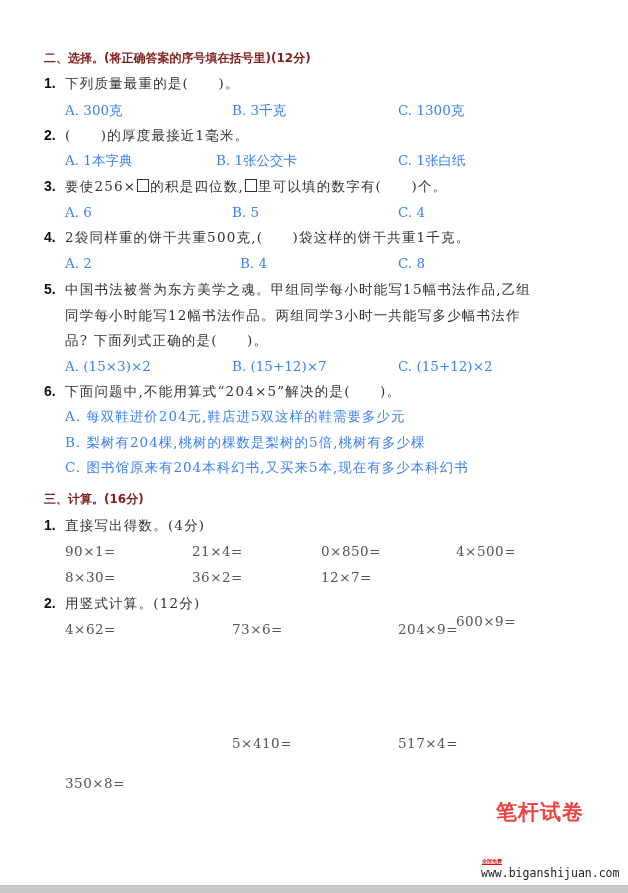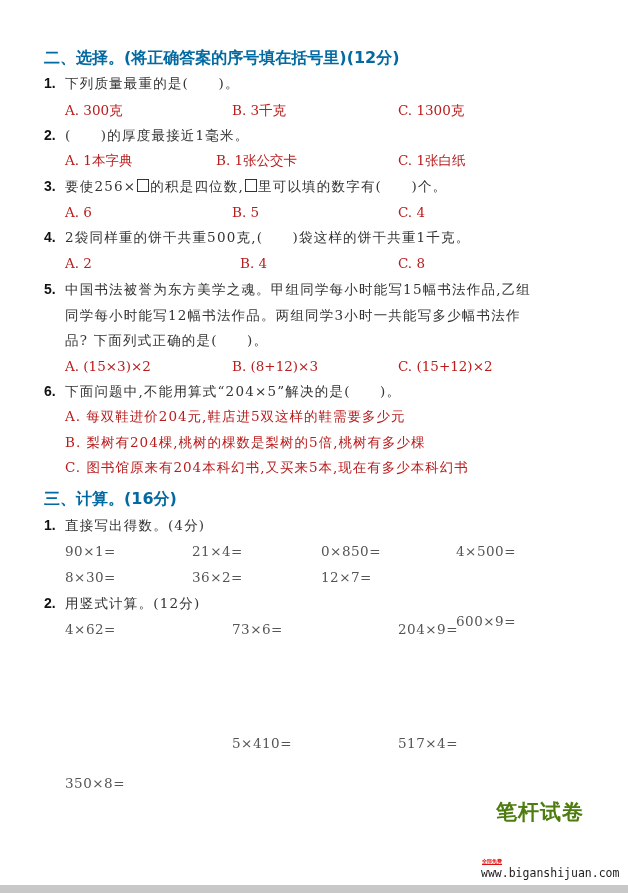--- a/index.html
+++ b/index.html
@@ -1,28 +1,28 @@
 <!DOCTYPE html>
 <html><head>
 <meta charset="utf-8">
 <style>
   html, body { margin: 0; padding: 0; }
   body {
     width: 628px; height: 893px; background: #ffffff; position: relative; overflow: hidden;
     font-family: "DejaVu Serif", "Liberation Serif", serif; color: #2a2a2a;
   }
   .line { position: absolute; left: 0; white-space: nowrap; font-size: 13.5px; line-height: 18px; }
-  .sec-title { font-family: "DejaVu Sans", "Liberation Sans", sans-serif; font-weight: bold; font-size: 16px; left: 44px; color: #0369a1; }
+  .sec-title { font-family: "DejaVu Sans", "Liberation Sans", sans-serif; font-weight: bold; font-size: 12px; left: 44px; color: #7f1d1d; }
   .qnum { position: absolute; left: 44px; font-family: "Liberation Sans", "DejaVu Sans", sans-serif; font-weight: bold; font-size: 14px; color: #111; }
   .qtext { position: absolute; left: 65px; letter-spacing: 1.2px; color: #333; }
-  .opt { position: absolute; color: #b91c1c; }
+  .opt { position: absolute; color: #3b82f6; }
   .box { display: inline-block; width: 10px; height: 11px; border: 1px solid #333; vertical-align: -1px; margin: 0 1px; }
   .calc { position: absolute; color: #555; letter-spacing: 0.5px; }
   .footer-bar { position: absolute; left: 0; bottom: 0; width: 628px; height: 8px; background: #c8c8c8; }
-  .brand { position: absolute; left: 496px; top: 798px; font-family: "DejaVu Sans", sans-serif; font-weight: bold; font-size: 21px; color: #4d7c0f; letter-spacing: 1px; }
+  .brand { position: absolute; left: 496px; top: 798px; font-family: "DejaVu Sans", sans-serif; font-weight: bold; font-size: 21px; color: #ef4444; letter-spacing: 1px; }
   .brand-tag { position: absolute; left: 482px; top: 858px; font-family: "DejaVu Sans", sans-serif; font-size: 5px; color: #d11; font-weight: bold; border-bottom: 1px solid #d11; }
   .brand-url { position: absolute; left: 481px; top: 866px; font-family: "DejaVu Sans Mono", "Liberation Mono", monospace; font-size: 11.5px; color: #222; }
 </style>
 </head>
 <body>
 
 <div class="line sec-title" style="top:49px;">二、选择。(将正确答案的序号填在括号里)(12分)</div>
 
 <div class="line" style="top:74px;">
   <span class="qnum">1.</span>
@@ -71,21 +71,21 @@
   <span class="qtext">中国书法被誉为东方美学之魂。甲组同学每小时能写15幅书法作品,乙组</span>
 </div>
 <div class="line" style="top:306px;">
   <span class="qtext">同学每小时能写12幅书法作品。两组同学3小时一共能写多少幅书法作</span>
 </div>
 <div class="line" style="top:331px;">
   <span class="qtext">品? 下面列式正确的是(　　)。</span>
 </div>
 <div class="line" style="top:357px;">
   <span class="opt" style="left:65px;">A. (15×3)×2</span>
-  <span class="opt" style="left:232px;">B. (8+12)×3</span>
+  <span class="opt" style="left:232px;">B. (15+12)×7</span>
   <span class="opt" style="left:398px;">C. (15+12)×2</span>
 </div>
 
 <div class="line" style="top:382px;">
   <span class="qnum">6.</span>
   <span class="qtext">下面问题中,不能用算式“204×5”解决的是(　　)。</span>
 </div>
 <div class="line" style="top:407px;">
   <span class="opt" style="left:65px; letter-spacing:1px;">A. 每双鞋进价204元,鞋店进5双这样的鞋需要多少元</span>
 </div>

